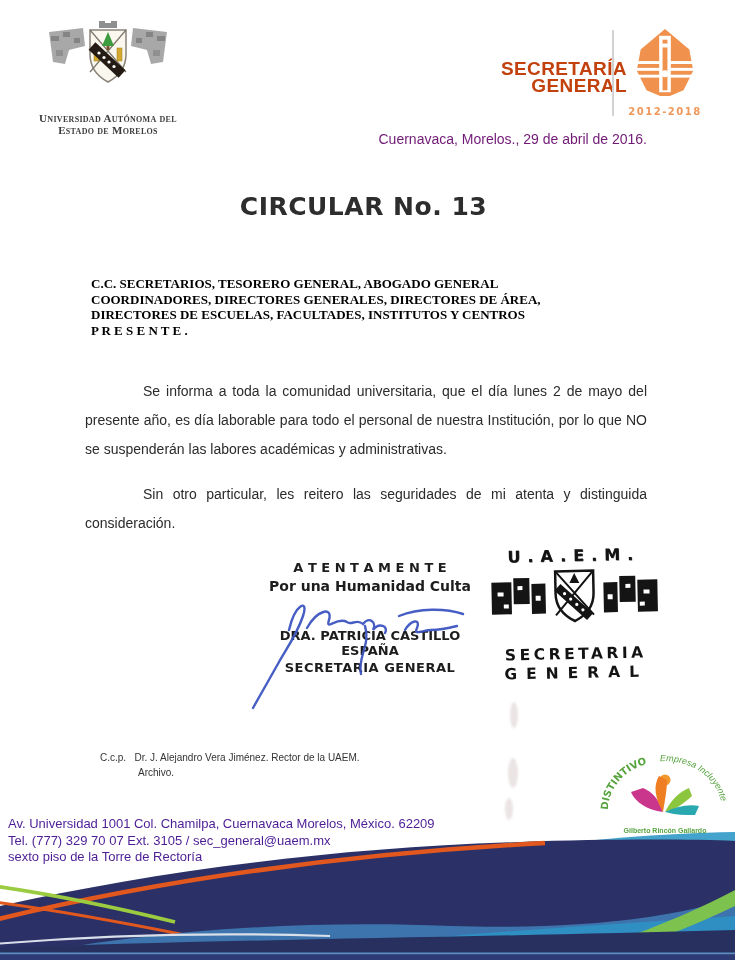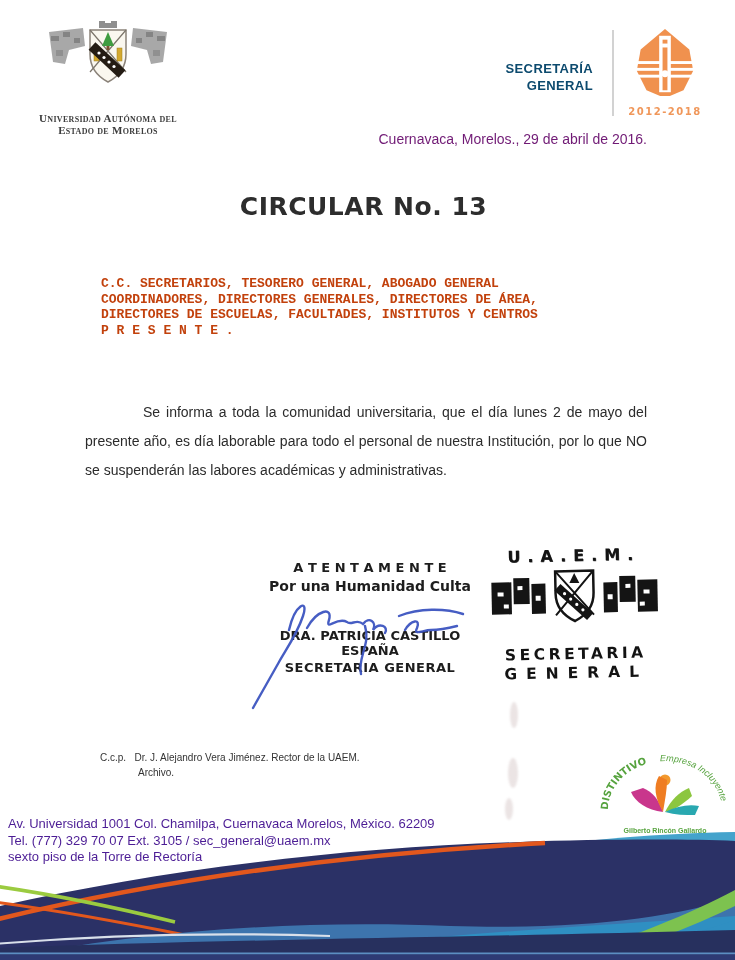--- a/index.html
+++ b/index.html
@@ -4,38 +4,38 @@
 <style>
   html,body{margin:0;padding:0;background:#ffffff;}
   #page{position:relative;width:735px;height:960px;background:#fff;overflow:hidden;
         font-family:"Liberation Sans",sans-serif;color:#2b2b2b;}
 
   
   .crest-block{position:absolute;left:28px;top:20px;width:160px;text-align:center;}
   .crest-block svg{display:block;margin:0 auto;}
   .crest-caption{margin-top:20px;font-family:"Liberation Serif",serif;font-weight:700;
     font-variant:small-caps;font-size:11px;line-height:12px;color:#3d3d3d;letter-spacing:.3px;}
-  .hdr-office{position:absolute;left:461px;top:60px;width:132px;text-align:right;
-    font-weight:700;font-size:13px;line-height:17px;color:#0c4a6e;letter-spacing:.4px;}
+  .hdr-office{position:absolute;left:495px;top:60px;width:132px;text-align:right;
+    font-weight:700;font-size:19px;line-height:17px;color:#c2410c;letter-spacing:.4px;}
   .hdr-divider{position:absolute;left:612px;top:30px;width:2px;height:86px;background:#d2d2d2;}
   .hdr-logo{position:absolute;left:627px;top:28px;width:76px;text-align:center;}
   .hdr-period{margin-top:2px;font-family:"DejaVu Sans",sans-serif;font-weight:700;
     font-size:10px;letter-spacing:1.5px;color:#f0975a;}
 
   .dateline{position:absolute;right:88px;top:131px;font-size:14px;color:#701a75;}
 
   .doc-title{position:absolute;left:0;right:8px;top:192px;text-align:center;
     font-family:"DejaVu Sans",sans-serif;font-weight:700;font-size:25px;
     letter-spacing:.5px;color:#2d2d2d;}
 
-  .addressee{position:absolute;left:101px;top:276px;width:490px;
-    font-family:Liberation Mono, monospace;font-weight:700;font-size:13px;
-    line-height:15.6px;color:#c2410c;}
-
-  .body-text{position:absolute;left:85px;top:398px;width:562px;
+  .addressee{position:absolute;left:91px;top:276px;width:490px;
+    font-family:Liberation Serif, serif;font-weight:700;font-size:13px;
+    line-height:15.6px;color:#000000;}
+
+  .body-text{position:absolute;left:85px;top:377px;width:562px;
     font-size:14px;line-height:29px;color:#2b2b2b;text-align:justify;}
   .body-text p{margin:0 0 16px 0;text-indent:58px;}
 
   
   .closing{position:absolute;left:255px;top:560px;width:230px;text-align:center;
     font-family:"DejaVu Sans",sans-serif;font-weight:700;color:#1d1d1d;}
   .atent{font-size:13px;}
   .motto{font-size:14px;margin-top:3px;}
   .sig-gap{height:34px;}
   .signer-name{font-size:13px;}
@@ -137,20 +137,21 @@
 
   <div class="addressee">
     <div>C.C. SECRETARIOS, TESORERO GENERAL, ABOGADO GENERAL</div>
     <div>COORDINADORES, DIRECTORES GENERALES, DIRECTORES DE ÁREA,</div>
     <div>DIRECTORES DE ESCUELAS, FACULTADES, INSTITUTOS Y CENTROS</div>
     <div>P R E S E N T E .</div>
   </div>
 
   <div class="body-text">
     <p>Se informa a toda la comunidad universitaria, que el día lunes 2 de mayo del presente año, es día laborable para todo el personal de nuestra Institución, por lo que NO se suspenderán las labores académicas y administrativas.</p>
+    <p>Sin otro particular, les reitero las seguridades de mi atenta y distinguida consideración.</p>
   </div>
 
   <div class="closing">
     <div class="atent">A T E N T A M E N T E</div>
     <div class="motto">Por una Humanidad Culta</div>
     <div class="sig-gap"></div>
     <div class="signer-name">DRA. PATRICIA CASTILLO ESPAÑA</div>
     <div class="signer-title">SECRETARIA GENERAL</div>
     <svg class="signature-svg" viewBox="0 0 255 125">
       <g fill="none" stroke="#3d55c0" stroke-width="2.4" stroke-linecap="round" opacity=".95">

